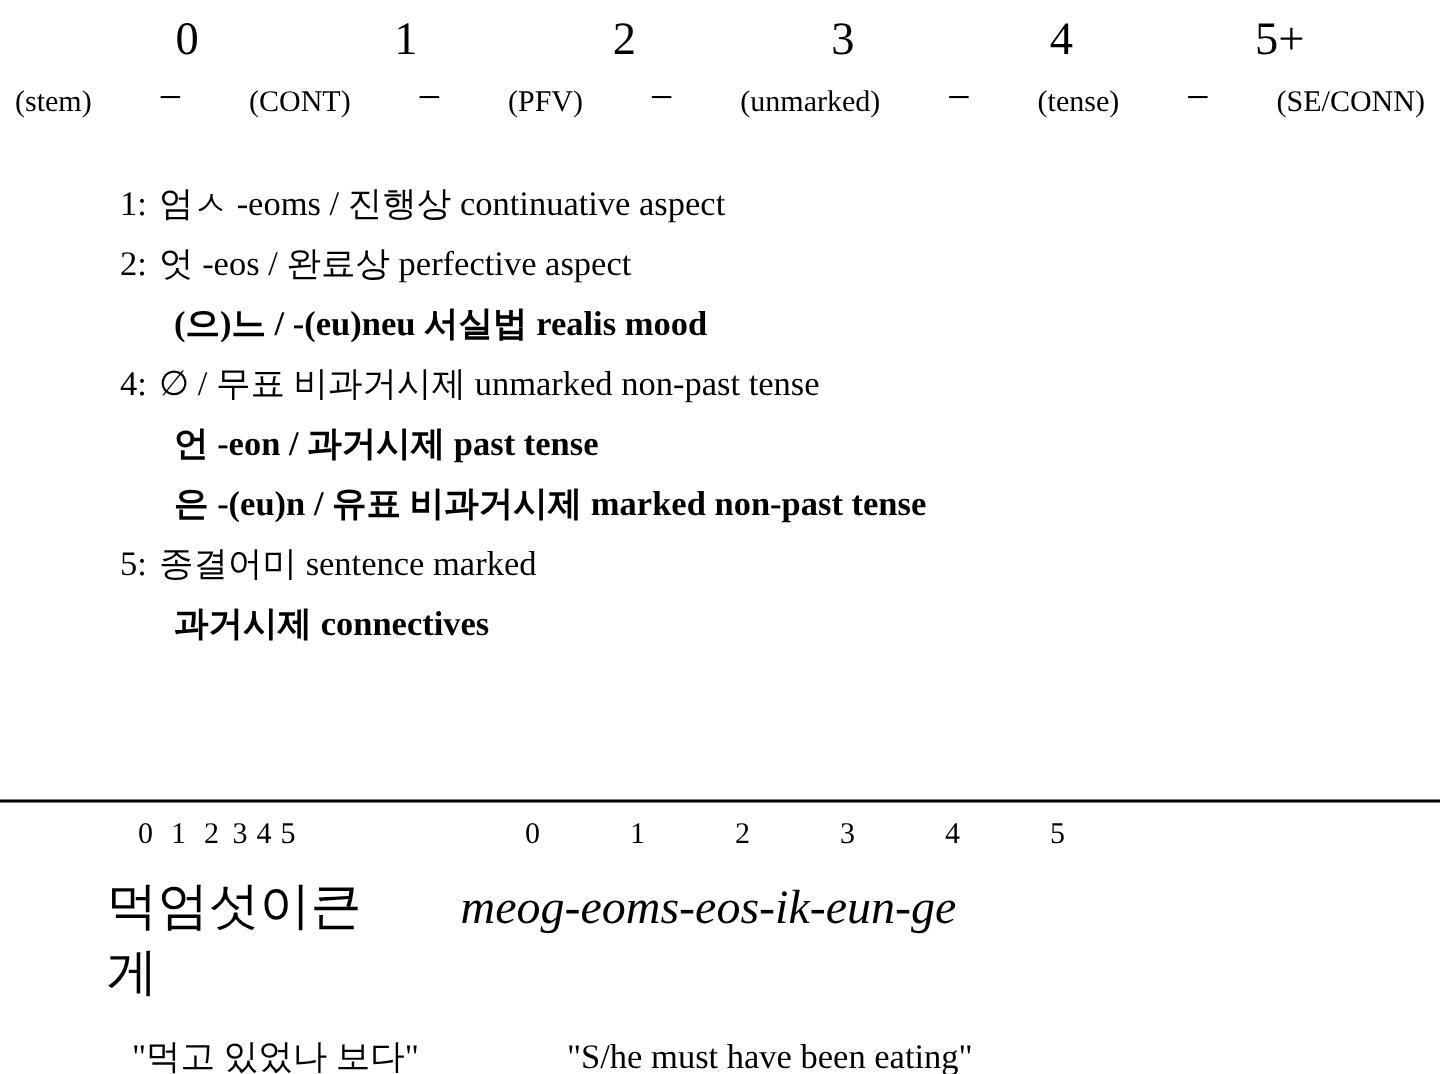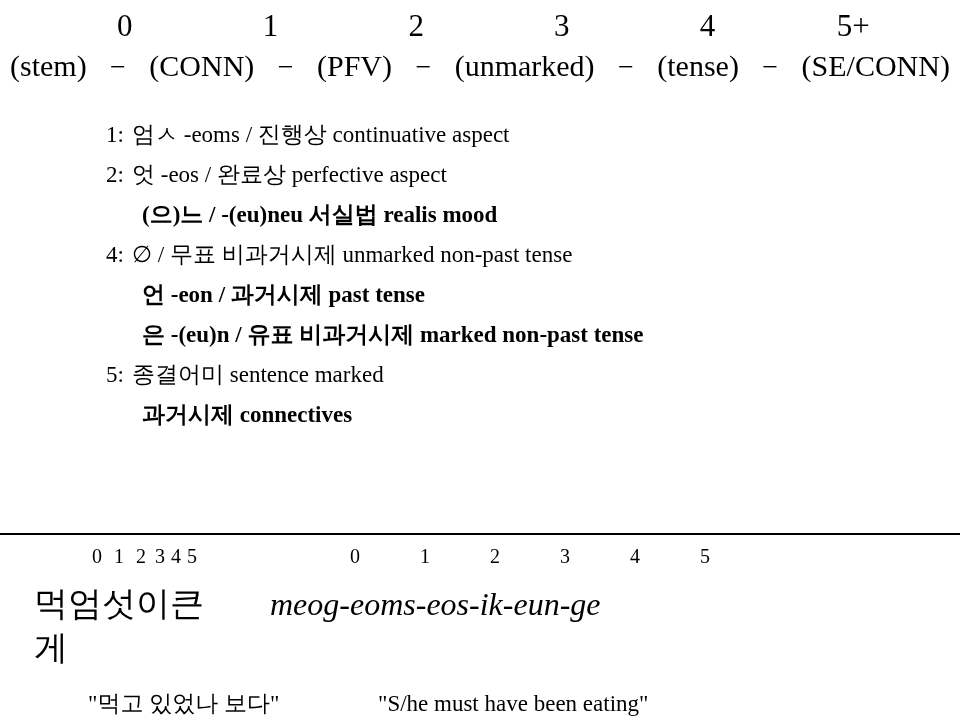--- a/index.html
+++ b/index.html
@@ -41,34 +41,34 @@
   
   .template-row {
     display: flex;
     justify-content: space-between;
     align-items: baseline;
     padding: 2px 10px 0 10px;
     box-sizing: border-box;
     white-space: nowrap;
   }
   .slot-label {
-    font-size: 30px;
+    font-size: 20px;
     line-height: 40px;
     text-align: center;
   }
   .dash {
     font-size: 28px;
     line-height: 40px;
     padding: 0 2px;
   }
 
   
   .legend {
     margin-top: 28px;
-    padding-left: 106px;
+    padding-left: 80px;
     box-sizing: border-box;
   }
   .legend-line {
     font-size: 23px;
     line-height: 40px;
     white-space: nowrap;
   }
   .legend-line .key {
     display: inline-block;
     width: 26px;
@@ -119,21 +119,21 @@
     margin-left: 38px;
   }
   .ex-num-rm span {
     flex: 1 1 0;
     text-align: center;
   }
 
   .ex-forms {
     display: flex;
     align-items: baseline;
-    padding-left: 34px;
+    padding-left: 71px;
     margin-top: 2px;
   }
   .ex-korean {
     font-size: 34px;
     line-height: 44px;
     width: 200px;
     letter-spacing: 0px;
     font-family: "DejaVu Sans", sans-serif;
   }
   .ex-roman {
@@ -173,21 +173,21 @@
     <div class="slot-num">1</div>
     <div class="slot-num">2</div>
     <div class="slot-num">3</div>
     <div class="slot-num">4</div>
     <div class="slot-num">5+</div>
   </div>
 
   <div class="template-row">
     <div class="slot-label">(stem)</div>
     <div class="dash">−</div>
-    <div class="slot-label">(CONN)</div>
+    <div class="slot-label">(CONT)</div>
     <div class="dash">−</div>
     <div class="slot-label">(PFV)</div>
     <div class="dash">−</div>
     <div class="slot-label">(unmarked)</div>
     <div class="dash">−</div>
     <div class="slot-label">(tense)</div>
     <div class="dash">−</div>
     <div class="slot-label">(SE/CONN)</div>
   </div>
 

